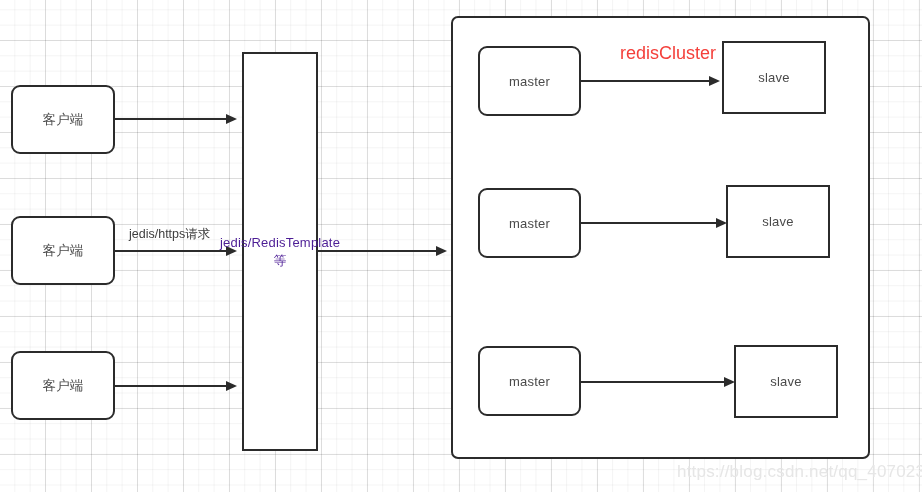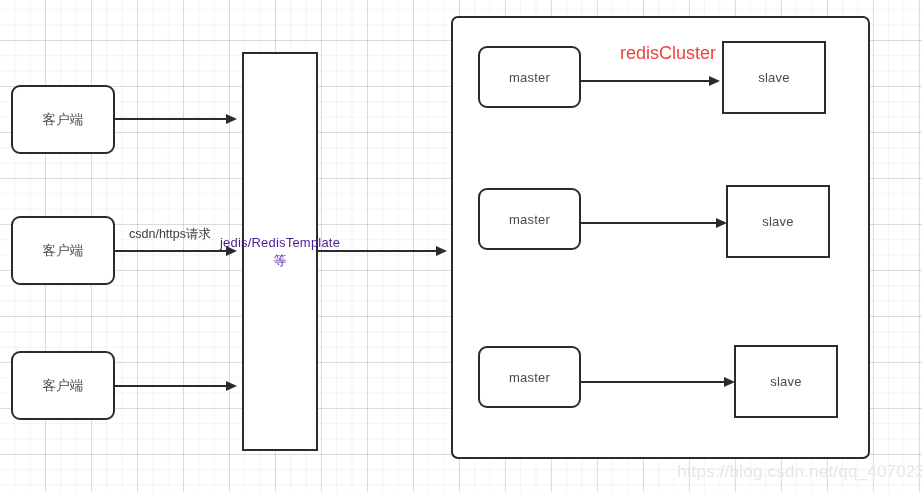--- a/index.html
+++ b/index.html
@@ -74,21 +74,21 @@
     left: 451px;
     top: 16px;
     width: 419px;
     height: 443px;
     box-sizing: border-box;
     background: #ffffff;
     border: 2px solid #2b2b2b;
     border-radius: 7px;
   }
 
-  .master { width: 103px; height: 62px; font-size: 13px; }
+  .master { width: 103px; height: 70px; font-size: 13px; }
   .slave  { width: 104px; height: 73px; font-size: 13px; }
 
   
   .arrow-line {
     position: absolute;
     height: 0;
     border-top: 2px solid #2b2b2b;
   }
   .arrow-head {
     position: absolute;
@@ -139,21 +139,21 @@
 
   <div class="arrow-line" style="left:115px; top:118px; width:113px;"></div>
   <div class="arrow-head" style="left:226px; top:114px;"></div>
 
   <div class="arrow-line" style="left:115px; top:250px; width:113px;"></div>
   <div class="arrow-head" style="left:226px; top:246px;"></div>
 
   <div class="arrow-line" style="left:115px; top:385px; width:113px;"></div>
   <div class="arrow-head" style="left:226px; top:381px;"></div>
 
-  <div class="edge-label" style="left:129px; top:226px;">csdn/https请求</div>
+  <div class="edge-label" style="left:129px; top:226px;">jedis/https请求</div>
 
   <div class="node middle" style="left:242px; top:52px;">
     <span class="label">jedis/RedisTemplate等</span>
   </div>
 
   <div class="arrow-line" style="left:318px; top:250px; width:120px;"></div>
   <div class="arrow-head" style="left:436px; top:246px;"></div>
 
   <div class="cluster-box"></div>
 

